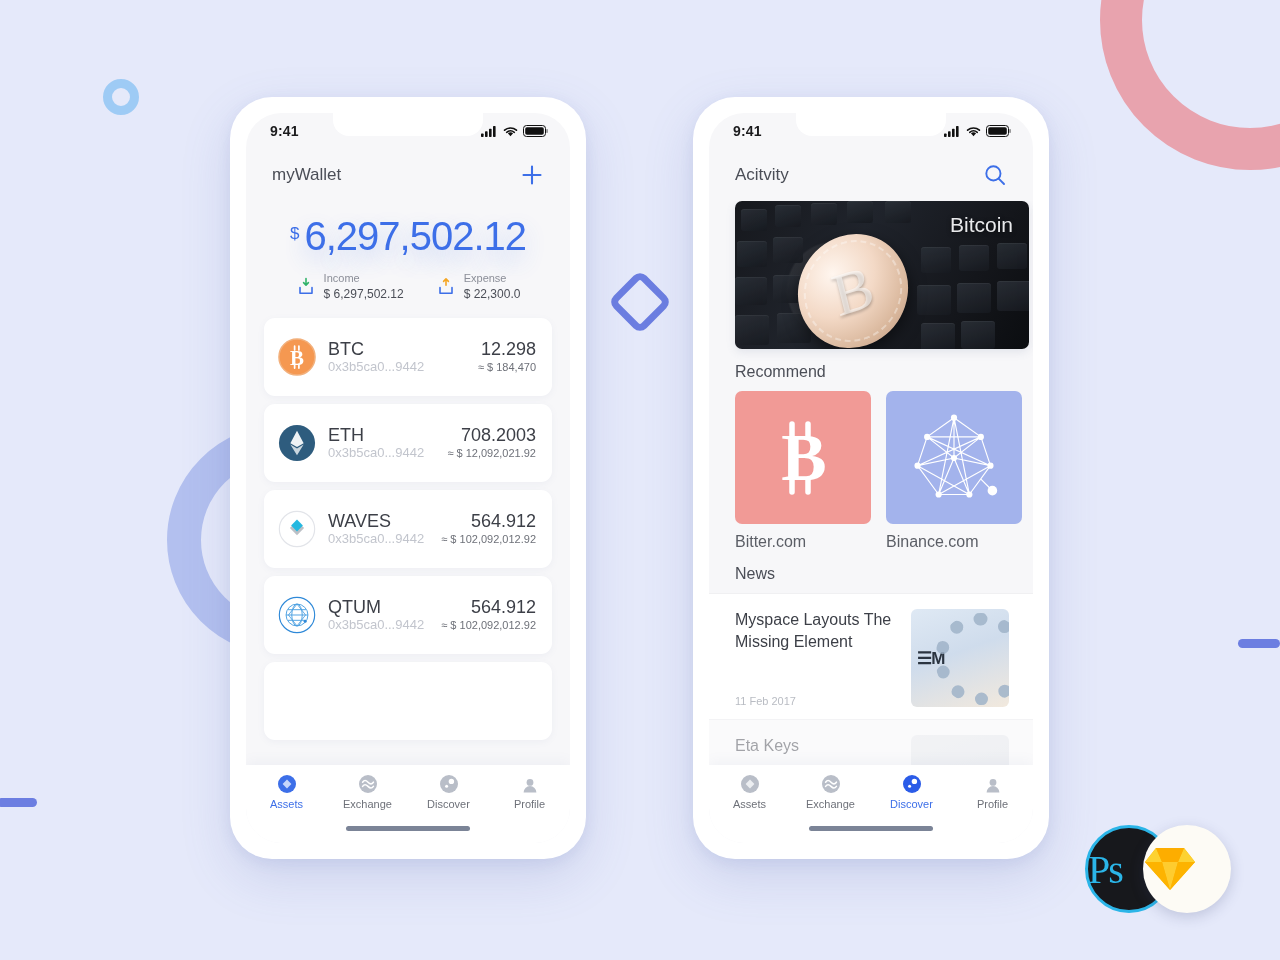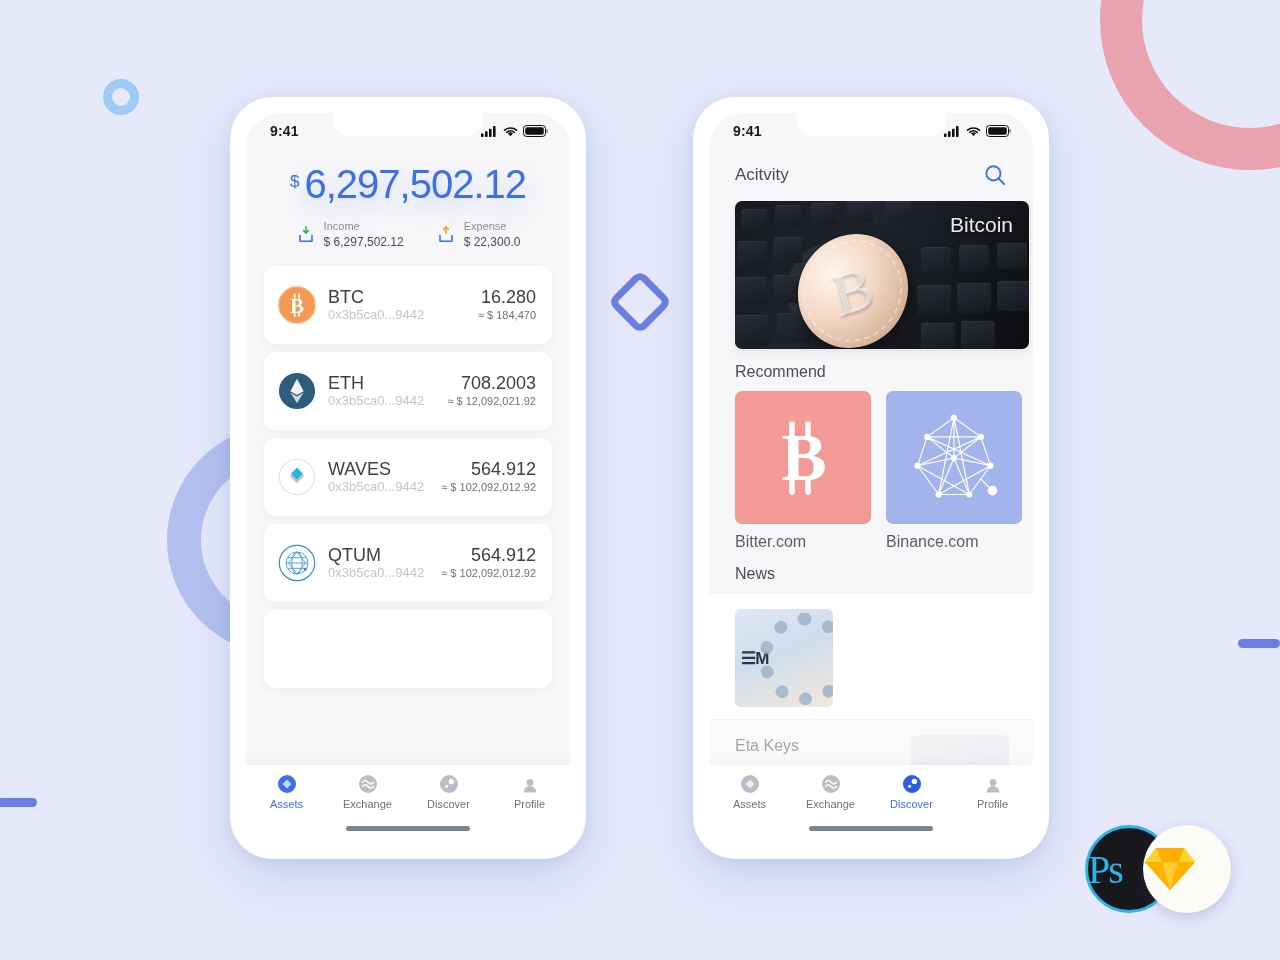--- a/index.html
+++ b/index.html
@@ -356,20 +356,28 @@
           <path d="M3.7 6.3a6 6 0 0 1 7.6 0" stroke="#111" stroke-width="1.6" fill="none" stroke-linecap="round"></path>
         </svg>
         <svg width="25" height="12" viewBox="0 0 25 12">
           <rect x=".5" y=".5" width="22" height="11" rx="3" fill="none" stroke="#111" stroke-width="1"></rect>
           <rect x="2.2" y="2.2" width="18.6" height="7.6" rx="1.8" fill="#111"></rect>
           <rect x="23.3" y="4" width="1.5" height="4" rx=".7" fill="#111" opacity=".5"></rect>
         </svg>
       </span>
     </div>
 
+    <div class="app-header">
+      <span class="app-title">myWallet</span>
+      <span class="hdr-action">
+        <svg width="24" height="24" viewBox="0 0 24 24">
+          <path d="M12 3.5v17M3.5 12h17" stroke="#3d6fe8" stroke-width="2.1" stroke-linecap="round"></path>
+        </svg>
+      </span>
+    </div>
 
     <div class="balance-block">
       <div class="balance-row">
         <span class="bal-cur">$</span>
         <span class="bal-amt">6,297,502.12</span>
       </div>
       <div class="io-row">
         <div class="io-item">
           <svg width="20" height="20" viewBox="0 0 20 20">
             <path d="M10 1.5v6.2M7.6 5.6 10 8.2l2.4-2.6" stroke="#32b36a" stroke-width="1.6" fill="none" stroke-linecap="round" stroke-linejoin="round"></path>
@@ -400,21 +408,21 @@
           <circle cx="20" cy="20" r="19" fill="#f59851"></circle>
           <circle cx="20" cy="20" r="19" fill="none" stroke="#f2b07c" stroke-width="1.6"></circle>
           <text x="20" y="28" font-size="22" font-family="Liberation Serif, serif" fill="#fff" text-anchor="middle" font-weight="bold">B</text>
           <path d="M17.5 8.6v4M22 8.6v4M17.5 27.6v4M22 27.6v4" stroke="#fff" stroke-width="1.8" stroke-linecap="round"></path>
         </svg>
         <div class="coin-mid">
           <div class="coin-sym">BTC</div>
           <div class="coin-addr">0x3b5ca0...9442</div>
         </div>
         <div class="coin-right">
-          <div class="coin-amt">16.280</div>
+          <div class="coin-amt">12.298</div>
           <div class="coin-fiat">≈ $ 184,470</div>
         </div>
       </div>
 
       <div class="coin-card">
         <svg class="coin-ico" viewBox="0 0 40 40">
           <circle cx="20" cy="20" r="19" fill="#2e5c7e"></circle>
           <path d="M20 7 13 20.2 20 24.3l7-4.1z" fill="#fff" opacity=".92"></path>
           <path d="M20 25.8 13 21.7 20 33l7-11.3z" fill="#fff" opacity=".75"></path>
         </svg>
@@ -614,20 +622,24 @@
           <div class="rec-tile rec-tile-3" style="background:#72cbf2">
             
           </div>
           <div class="rec-name">Polonl</div>
         </div>
       </div>
 
       <div class="section-title">News</div>
 
       <div class="news-item">
+        <div class="news-texts">
+          <div class="news-title">Myspace Layouts The Missing Element</div>
+          <div class="news-date">11 Feb 2017</div>
+        </div>
         <div class="news-thumb thumb-ibm">
           <span class="ibm-logo">☰M</span>
           <div class="thumb-ring"></div>
         </div>
       </div>
 
       <div class="news-item news-faded">
         <div class="news-texts">
           <div class="news-title">Eta Keys</div>
           <div class="news-date"></div>

